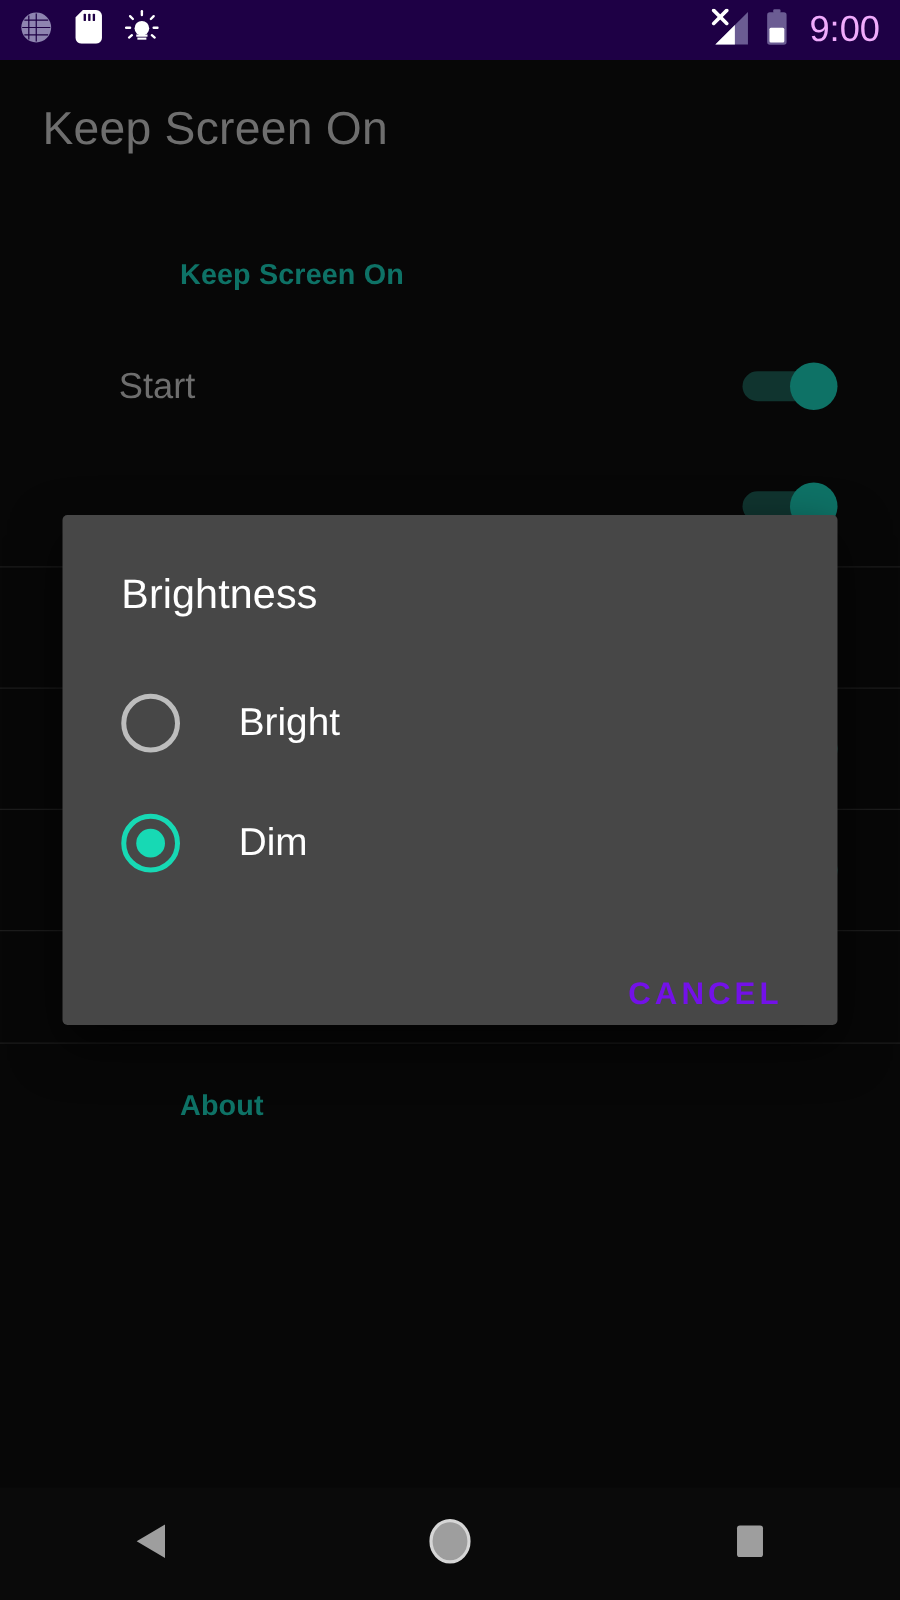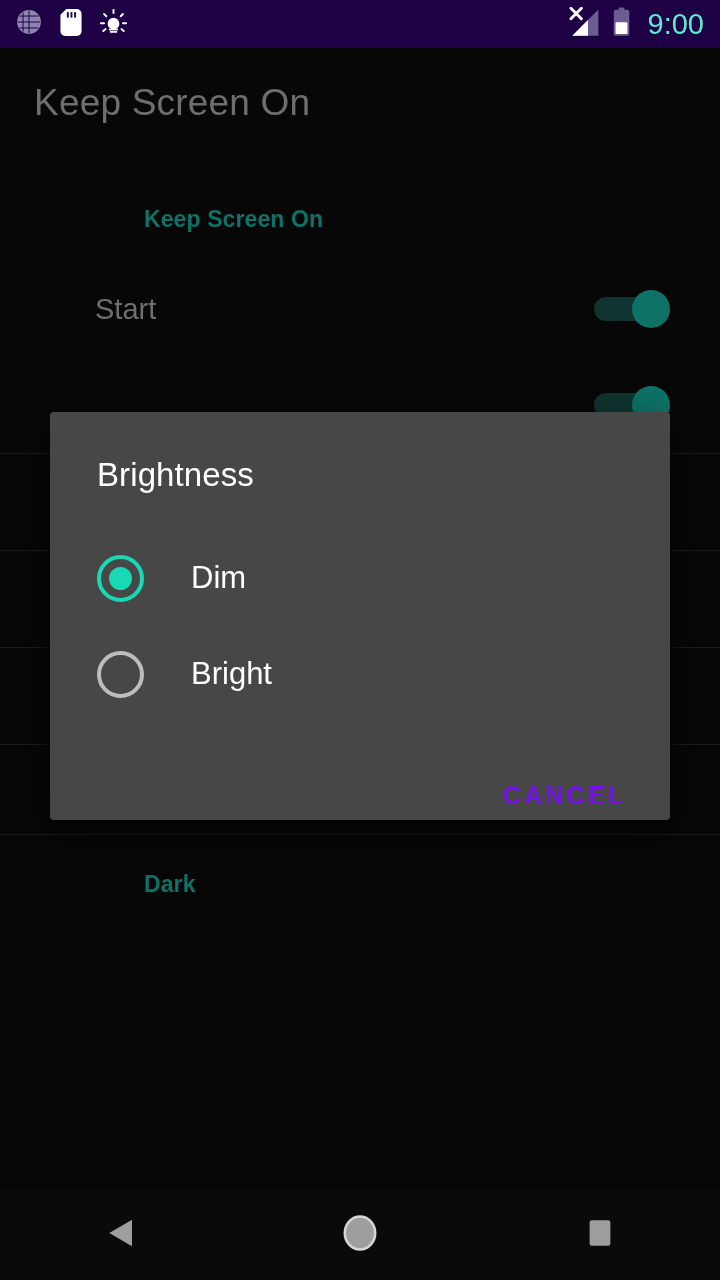--- a/index.html
+++ b/index.html
@@ -22,21 +22,21 @@
     width:720px; height:48px;
     background:#1E0045;
     display:flex; align-items:center;
     padding:0 16px;
     z-index:5;
   }
   #status-left { display:flex; align-items:center; gap:18px; }
   #status-right { margin-left:auto; display:flex; align-items:center; gap:12px; }
   .sb-icon { display:block; }
   #clock {
-    color:#5eead4;
+    color:#f0abfc;
     font-size:29px;
     font-weight:400;
     letter-spacing:0px;
     margin-left:6px;
     line-height:1;
   }
 
   
   #app-bar {
     position:absolute; top:48px; left:0;
@@ -302,43 +302,43 @@
     </div>
     <div class="divider"></div>
 
     <div style="height:36px;"></div>
     <div class="section-header">Settings</div>
 
     <div style="height:26px;"></div>
     <div class="divider"></div>
 
     <div style="height:36px;"></div>
-    <div class="section-header">Dark</div>
+    <div class="section-header">About</div>
   </div>
 
   <div id="scrim"></div>
 
   <div id="dialog">
     <div id="dialog-title">Brightness</div>
 
     <div id="radio-group">
+      <div class="radio-row">
+        <span class="radio">
+          <span class="ring"></span>
+
+        </span>
+        <span class="radio-label">Bright</span>
+      </div>
       <div class="radio-row">
         <span class="radio checked">
           <span class="ring"></span>
           <span class="dot"></span>
         </span>
         <span class="radio-label">Dim</span>
       </div>
-      <div class="radio-row">
-        <span class="radio">
-          <span class="ring"></span>
-
-        </span>
-        <span class="radio-label">Bright</span>
-      </div>
     </div>
 
     <div id="dialog-buttons">
       <button id="cancel-button">CANCEL</button>
     </div>
   </div>
 
   <div id="nav-bar">
     <div class="nav-btn">
       <span>

